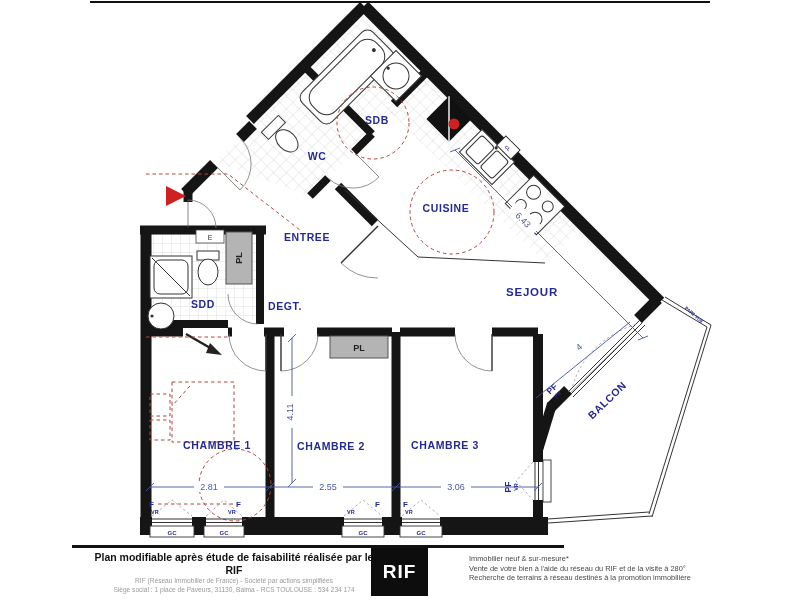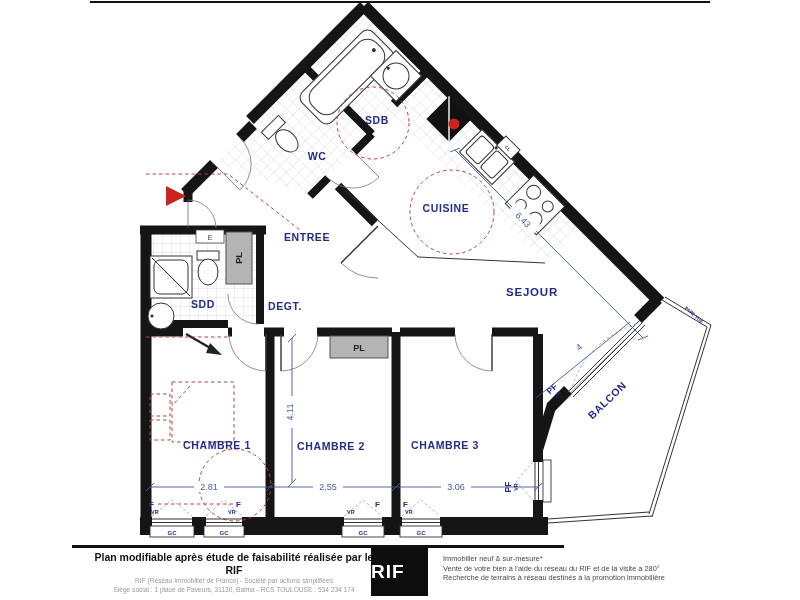--- a/index.html
+++ b/index.html
@@ -26,23 +26,23 @@
   .reddash{stroke:#b0443c;stroke-width:1;fill:none;stroke-dasharray:3.5 3;}
   .graydash{stroke:#999;stroke-width:.8;fill:none;stroke-dasharray:2.5 2.5;}
   .fixture{stroke:#333;stroke-width:1;fill:#fff;}
   
   .footer-rule{position:absolute;left:72px;top:545px;width:492px;height:3px;background:#111;}
   .top-rule{position:absolute;left:90px;top:1px;width:620px;height:2px;background:#111;}
   .f-left{position:absolute;left:88px;top:551px;width:292px;text-align:center;}
   .f-title{font-size:10.5px;font-weight:bold;color:#111;line-height:13px;}
   .f-sub{font-size:6.6px;color:#9a9a9a;line-height:8.5px;}
   .f-logo{position:absolute;left:371px;top:548px;width:57px;height:48px;background:#0d0d0d;
-          display:flex;align-items:center;}
+          display:flex;align-items:center;justify-content:center;}
   .f-logo span{color:#fff;font-weight:bold;font-size:19px;letter-spacing:1px;}
-  .f-right{position:absolute;left:443px;top:554px;width:300px;}
+  .f-right{position:absolute;left:469px;top:554px;width:300px;}
   .f-right div{font-size:7.4px;color:#474747;line-height:9.6px;}
 </style>
 </head>
 <body>
 
 <div class="page">
 <svg width="800" height="547" viewBox="0 0 800 547">
   <defs>
     <pattern id="tiles" width="9" height="9" patternUnits="userSpaceOnUse">
       <path d="M9,0 L0,0 0,9" stroke="#c9c9c9" stroke-width="0.6" fill="none"></path>

